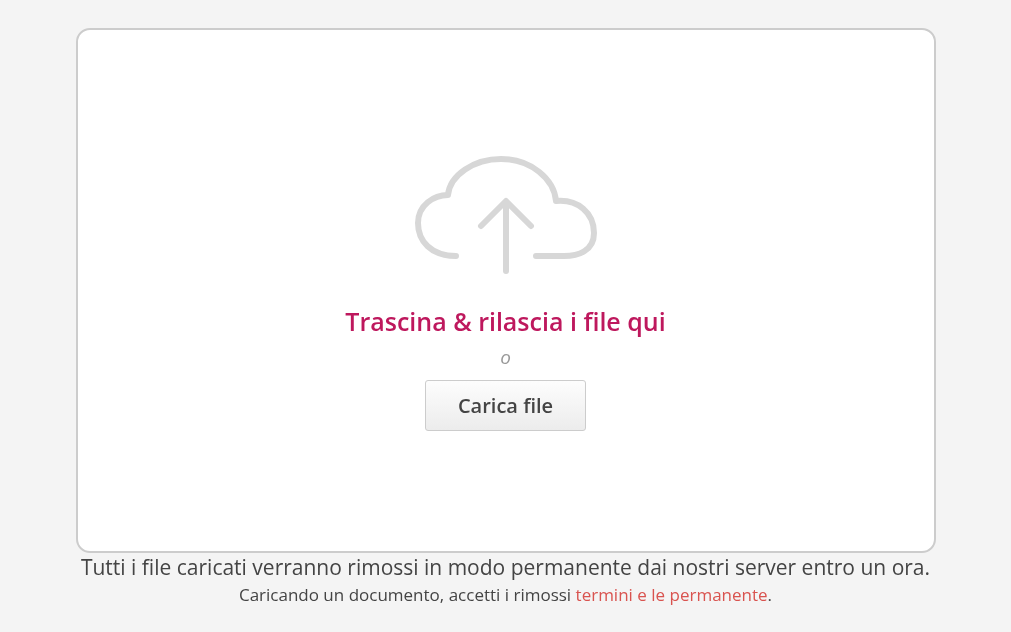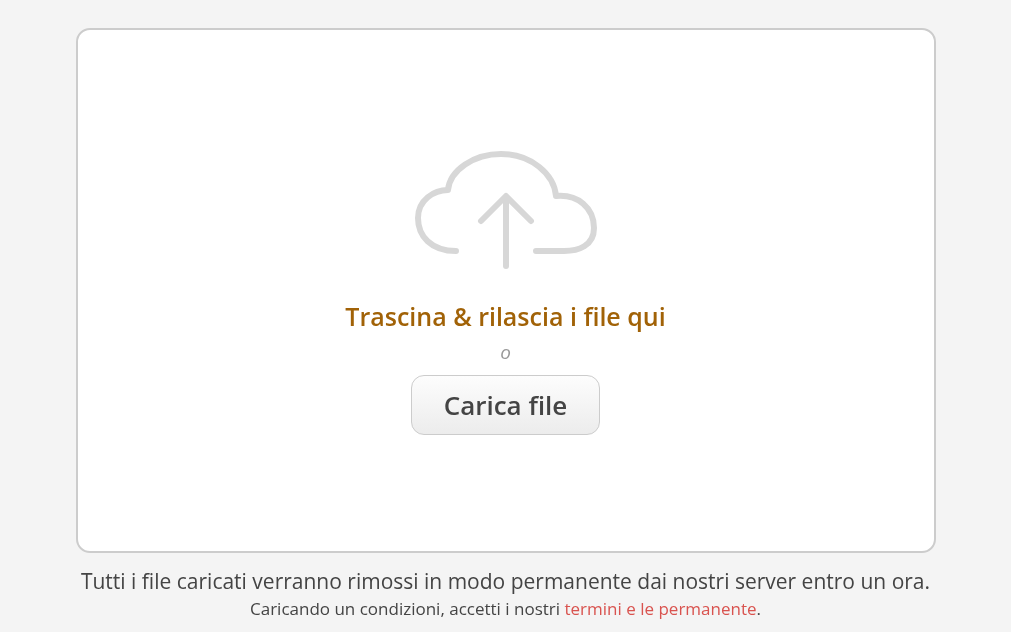--- a/index.html
+++ b/index.html
@@ -27,43 +27,43 @@
       flex-direction: column;
       align-items: center;
       justify-content: center;
       cursor: pointer;
     }
     .cloud-icon {
       margin-bottom: 18px;
     }
     .drag-text {
       font-size: 25px;
-      color: #a16207;
+      color: #be185d;
       font-weight: 600;
       margin-bottom: 6px;
     }
     .or-text {
       font-size: 19px;
       color: #999999;
       font-style: italic;
       margin-bottom: 10px;
     }
     .upload-button {
       font-family: inherit;
-      font-size: 26px;
+      font-size: 20px;
       color: #444444;
       font-weight: 600;
       background: linear-gradient(to bottom, #fdfdfd, #ececec);
       border: 1px solid #cccccc;
-      border-radius: 13px;
+      border-radius: 3px;
       padding: 11px 32px;
       cursor: pointer;
     }
     .notice {
-      margin-top: 14px;
+      margin-top: 0;
       text-align: center;
     }
     .notice-line1 {
       font-size: 21px;
       color: #444444;
     }
     .notice-line2 {
       font-size: 17px;
       color: #444444;
       margin-top: 2px;
@@ -93,15 +93,15 @@
     </svg>
   </div>
   <div class="drag-text">Trascina &amp; rilascia i file qui</div>
   <div class="or-text">o</div>
   <button class="upload-button">Carica file</button>
 </div>
 
 <div class="notice">
   <div class="notice-line1">Tutti i file caricati verranno rimossi in modo permanente dai nostri server entro un ora.</div>
   <div class="notice-line2">
-    <span>Caricando un condizioni, accetti i nostri </span><a class="terms-link">termini e le permanente</a><span>.</span>
+    <span>Caricando un documento, accetti i rimossi </span><a class="terms-link">termini e le permanente</a><span>.</span>
   </div>
 </div>
 
 </body></html>

